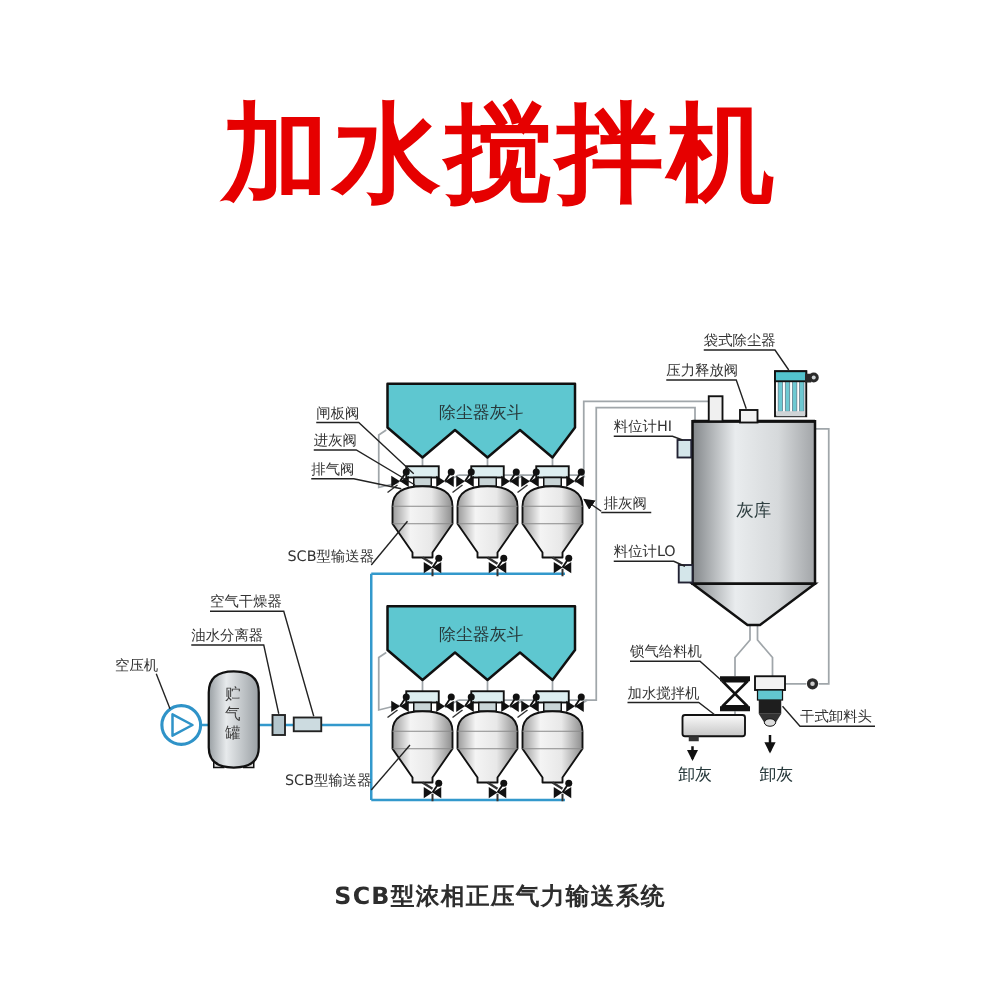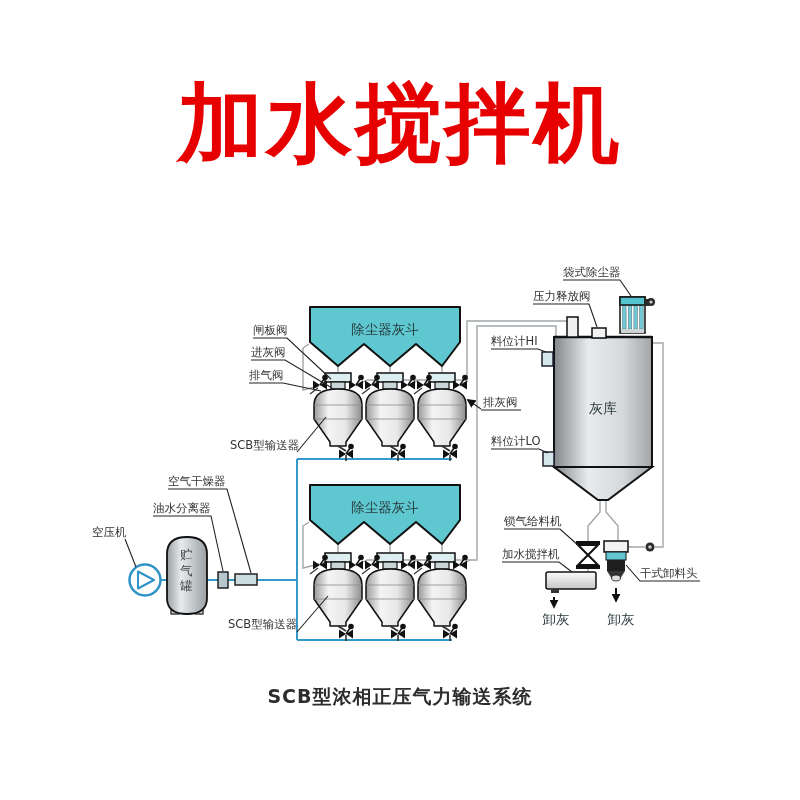--- a/index.html
+++ b/index.html
@@ -1,21 +1,21 @@
 <!DOCTYPE html>
 <html style="--title-red: #e60000; --hopper-teal: #5ec7d0; --pipe-blue: #3399cc; --pipe-gray: #a0a6aa;"><head>
 <meta charset="utf-8">
 <style>
   html,body{margin:0;padding:0;background:#fff;}
   .page{position:relative;width:800px;height:800px;background:#ffffff;overflow:hidden;
         font-family:"DejaVu Sans","Liberation Sans",sans-serif;}
   .main-title{position:absolute;left:0;top:74px;width:100%;text-align:center;
         font-size:86px;line-height:98px;font-weight:bold;color:var(--title-red,#e60000);
         letter-spacing:3px;white-space:nowrap;}
-  .caption{position:absolute;left:0;top:684px;width:100%;text-align:center;
+  .caption{position:absolute;left:0;top:704px;width:100%;text-align:center;
         font-size:19px;font-weight:bold;color:#2d2d2d;letter-spacing:1px;}
   .tank-label{position:absolute;left:180px;top:547px;width:14px;font-size:12.5px;
         line-height:15.5px;color:#3c3c3c;word-break:break-all;text-align:left;}
   svg.diagram{position:absolute;left:0;top:0;}
   .pipe{fill:none;stroke:var(--pipe-gray,#a0a6aa);stroke-width:1.4;}
   .bpipe{fill:none;stroke:var(--pipe-blue,#3399cc);stroke-width:2;}
   .leader{fill:none;stroke:#222;stroke-width:1.1;}
   .lbl{font-size:11.5px;fill:#333;}
   .mid{text-anchor:middle;}
   .big{font-size:13.5px;fill:#27393b;}

